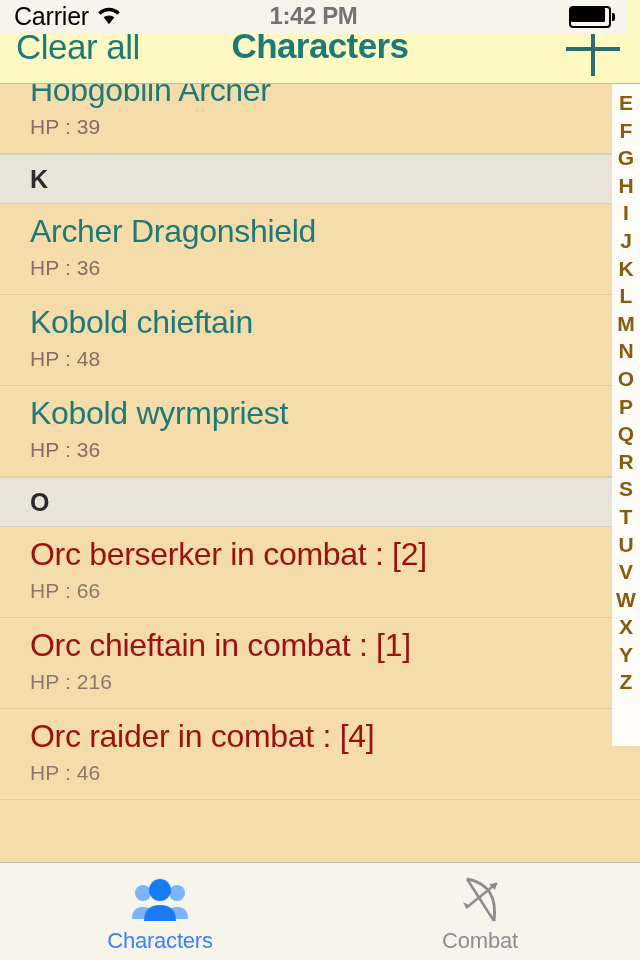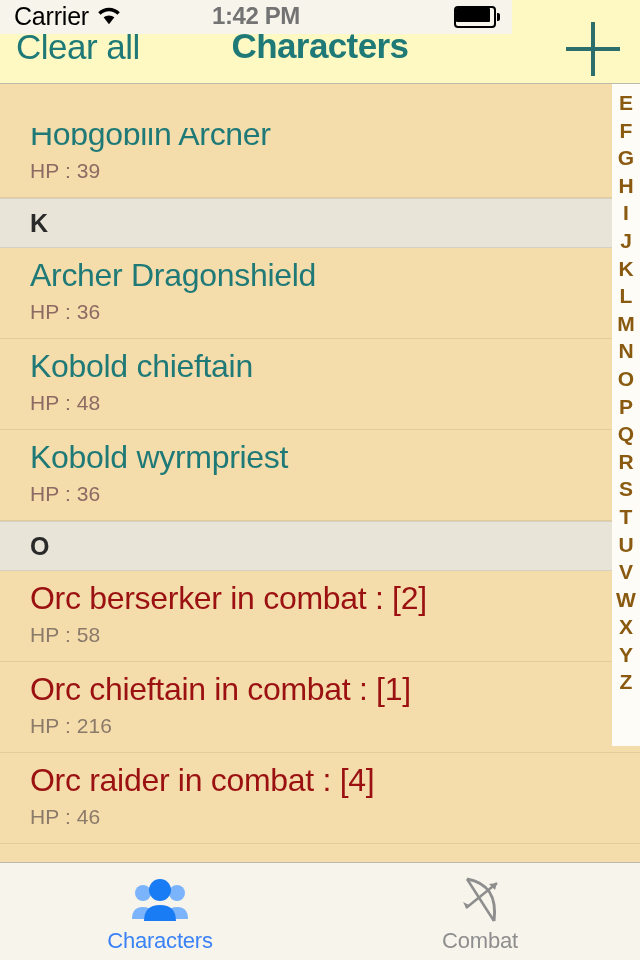--- a/index.html
+++ b/index.html
@@ -11,21 +11,21 @@
   }
   #screen{
     position:relative;
     width:640px; height:960px;
     background:#f4dcab;
     overflow:hidden;
   }
 
   
   #statusbar{
-    position:absolute; top:0; left:0; width:512px; height:34px;
+    position:absolute; top:0; left:0; width:627px; height:34px;
     background:#f7f4ec;
     z-index:30;
   }
   .sb-left{
     position:absolute; left:14px; top:1px;
     display:flex; align-items:center; gap:7px;
   }
   .sb-carrier{
     font-size:25px; color:#000; letter-spacing:-0.2px; line-height:30px;
   }
@@ -84,21 +84,20 @@
     position:absolute; left:25px; top:0; width:4px; height:54px;
     background:#2b6e6b;
   }
 
   
   #list{
     position:absolute; top:84px; left:0; width:640px; height:778px;
     background:#f4dcab;
     overflow:hidden;
     z-index:5;
-    margin-top:44px;
   }
   .row{
     position:relative;
     background:#f4dcab;
     padding:6px 18px 12px 30px;
     border-bottom:1px solid #e3cb9c;
   }
   .row.clipped{
     margin-top:-21px;
   }
@@ -178,21 +177,21 @@
         <div class="row-title">Kobold chieftain</div>
         <div class="row-hp">HP : 48</div>
       </div>
       <div class="row">
         <div class="row-title">Kobold wyrmpriest</div>
         <div class="row-hp">HP : 36</div>
       </div>
       <div class="section-head">O</div>
       <div class="row combat">
         <div class="row-title">Orc berserker in combat : [2]</div>
-        <div class="row-hp">HP : 58</div>
+        <div class="row-hp">HP : 66</div>
       </div>
       <div class="row combat">
         <div class="row-title">Orc chieftain in combat : [1]</div>
         <div class="row-hp">HP : 216</div>
       </div>
       <div class="row combat">
         <div class="row-title">Orc raider in combat : [4]</div>
         <div class="row-hp">HP : 46</div>
       </div>
     </div>

